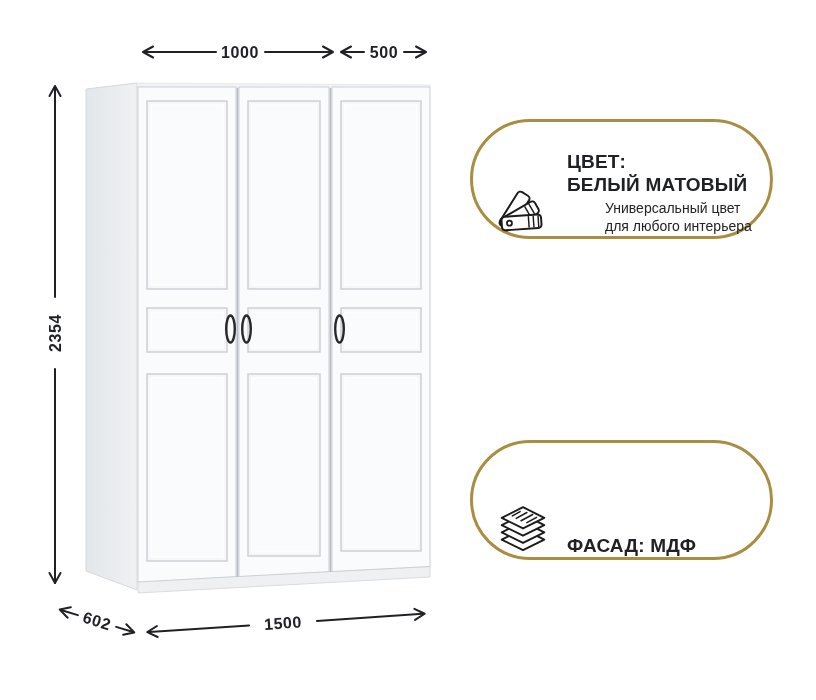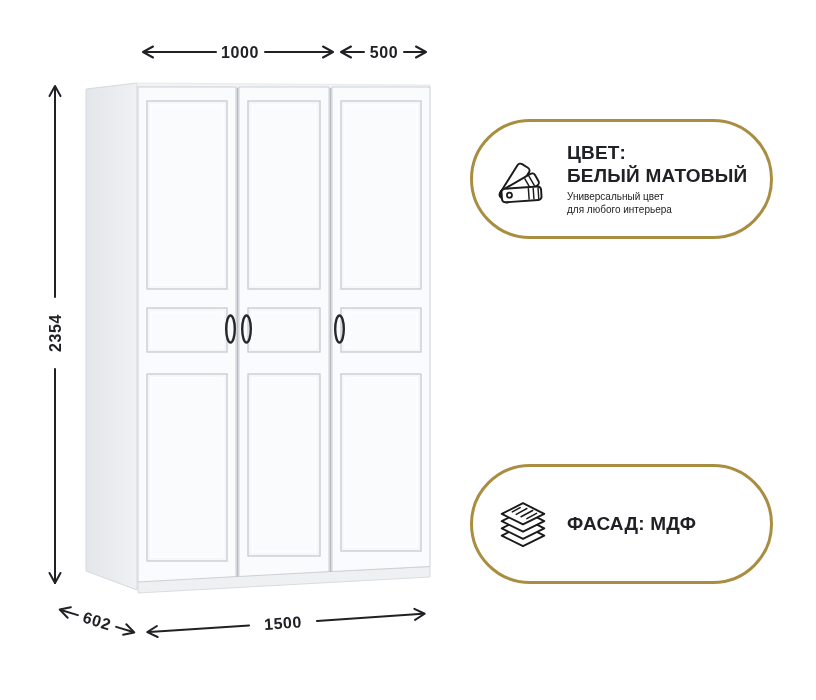--- a/index.html
+++ b/index.html
@@ -12,31 +12,31 @@
   .drawing text{
     font-family:"Liberation Sans",sans-serif;
     font-size:16px;font-weight:700;fill:var(--ink,#202125);letter-spacing:.6px;
   }
   .dim-line{stroke:var(--ink,#202125);stroke-width:2;fill:none;stroke-linecap:round;stroke-linejoin:round;}
   
   .badge{
     position:absolute;left:470px;width:303px;height:120px;
     border:3px solid var(--gold,#a98e41);border-radius:62px;
     background:#ffffff;box-sizing:border-box;
-    display:flex;align-items:center;gap:15px;padding-left:21px;padding-right:12px;
+    display:flex;align-items:flex-end;gap:15px;padding-left:21px;padding-right:12px;
   }
   .badge-icon{flex:0 0 58px;width:58px;height:58px;display:flex;align-items:center;justify-content:center;}
   .badge-text{display:flex;flex-direction:column;justify-content:center;}
   .badge-title{
     font-size:19px;font-weight:700;color:var(--ink,#202125);
     line-height:1.22;white-space:pre-line;letter-spacing:.2px;
   }
   .badge-subtitle{
-    font-size:10px;font-weight:500;color:var(--subtle,#232323);
-    line-height:1.27;white-space:pre-line;margin-top:4px;
+    font-size:14px;font-weight:500;color:var(--subtle,#232323);
+    line-height:1.27;white-space:pre-line;margin-top:4px;margin-left:38px;
   }
 </style>
 </head>
 <body>
 
 <div class="stage">
 
   <svg class="drawing" width="460" height="700" viewBox="0 0 460 700">
     <defs>
       <linearGradient id="sideGrad" x1="0" y1="0" x2="1" y2="0">
@@ -151,21 +151,21 @@
     </div>
     <div class="badge-text">
       <div class="badge-title">ЦВЕТ:
 БЕЛЫЙ МАТОВЫЙ</div>
       <div class="badge-subtitle">Универсальный цвет
 для любого интерьера</div>
     </div>
   </div>
 
 
-  <div class="badge" style="top:464px">
+  <div class="badge" style="top:440px">
     <div class="badge-icon">
       <svg width="58" height="58" viewBox="0 0 60 60" fill="none">
         <g stroke="var(--icon-stroke,#1b1b1b)" stroke-width="2" stroke-linejoin="round">
           <path d="M30,31 L52,42 L30,53 L8,42 Z" fill="#fff"></path>
           <path d="M30,23.5 L52,34.5 L30,45.5 L8,34.5 Z" fill="#fff"></path>
           <path d="M30,16 L52,27 L30,38 L8,27 Z" fill="#fff"></path>
           <path d="M30,8.5 L52,19.5 L30,30.5 L8,19.5 Z" fill="#fff"></path>
         </g>
         <g stroke="var(--icon-stroke,#1b1b1b)" stroke-width="1.6" stroke-linecap="round">
           <path d="M19,17.5 L27,13"></path>

